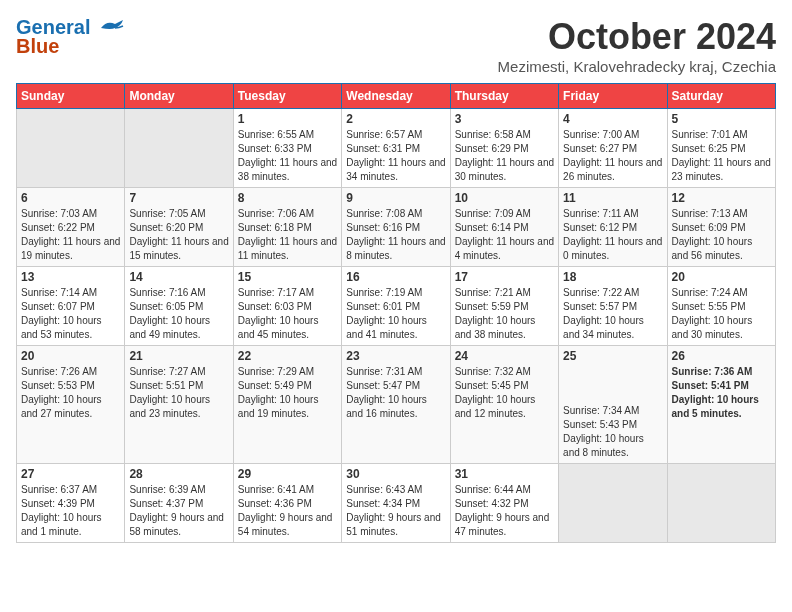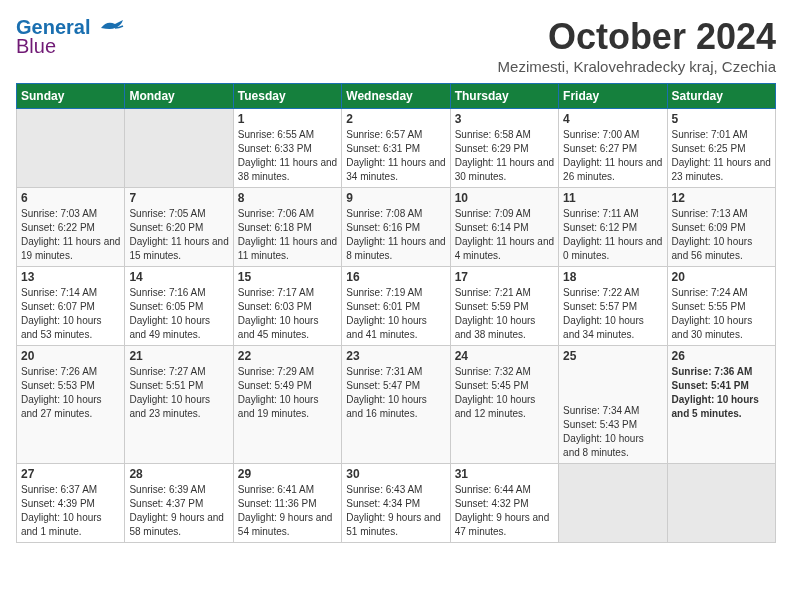--- a/index.html
+++ b/index.html
@@ -37,21 +37,21 @@
     .subtitle {
       font-size: 15px;
       color: #555;
     }
     .calendar {
       width: 100%;
       border-collapse: collapse;
       border: 1px solid #ccc;
     }
     .calendar th {
-      background: #15803d;
+      background: #ef4444;
       color: #fff;
       font-size: 12px;
       font-weight: bold;
       padding: 5px 4px;
       text-align: left;
       border: 1px solid #1a6fb0;
     }
     .calendar td {
       vertical-align: top;
       border: 1px solid #ccc;
@@ -94,21 +94,21 @@
 
 <div class="header">
   <div class="logo">
     <div class="logo-row">
       <span style="font-size:20px;font-weight:bold;color:#1a6fb0;">General</span>
       <svg width="28" height="20" viewBox="0 0 28 20" style="margin-left:2px;">
         <path d="M4 10 Q10 2 18 6 Q22 4 26 2 Q24 8 18 10 Q14 12 4 10Z" fill="#1a6fb0"></path>
         <path d="M18 10 Q22 10 26 8" stroke="#1a6fb0" stroke-width="1.5" fill="none"></path>
       </svg>
     </div>
-    <span style="font-size:20px;font-weight:normal;color:#701a75;margin-top:-4px;">Blue</span>
+    <span style="font-size:20px;font-weight:bold;color:#c2410c;margin-top:-4px;">Blue</span>
   </div>
   <div class="title-block">
     <div class="month-title">October 2024</div>
     <div class="subtitle">Mezimesti, Kralovehradecky kraj, Czechia</div>
   </div>
 </div>
 
 <table class="calendar">
   <thead>
     <tr>
@@ -297,21 +297,21 @@
         </td>
         <td>
           <span class="day-num">28</span>
           <div class="day-info" style="white-space: pre-line;">Sunrise: 6:39 AM
 Sunset: 4:37 PM
 Daylight: 9 hours and 58 minutes.</div>
         </td>
         <td>
           <span class="day-num">29</span>
           <div class="day-info" style="white-space: pre-line;">Sunrise: 6:41 AM
-Sunset: 11:36 PM
+Sunset: 4:36 PM
 Daylight: 9 hours and 54 minutes.</div>
         </td>
         <td>
           <span class="day-num">30</span>
           <div class="day-info" style="white-space: pre-line;">Sunrise: 6:43 AM
 Sunset: 4:34 PM
 Daylight: 9 hours and 51 minutes.</div>
         </td>
         <td>
           <span class="day-num">31</span>

